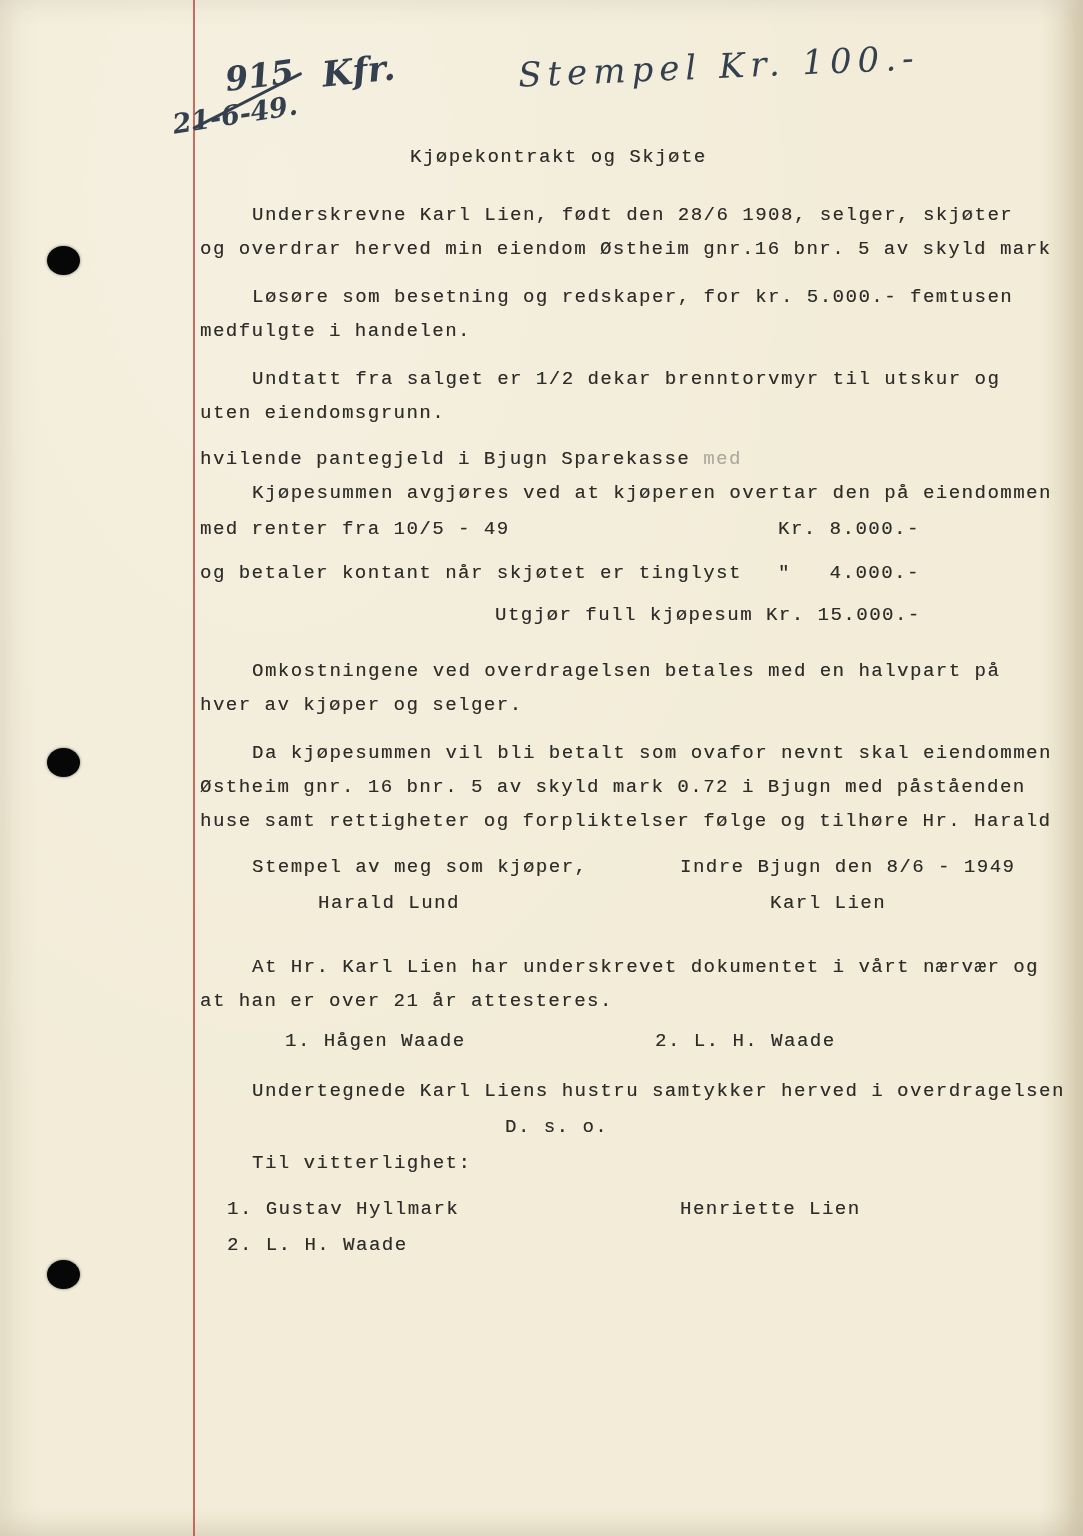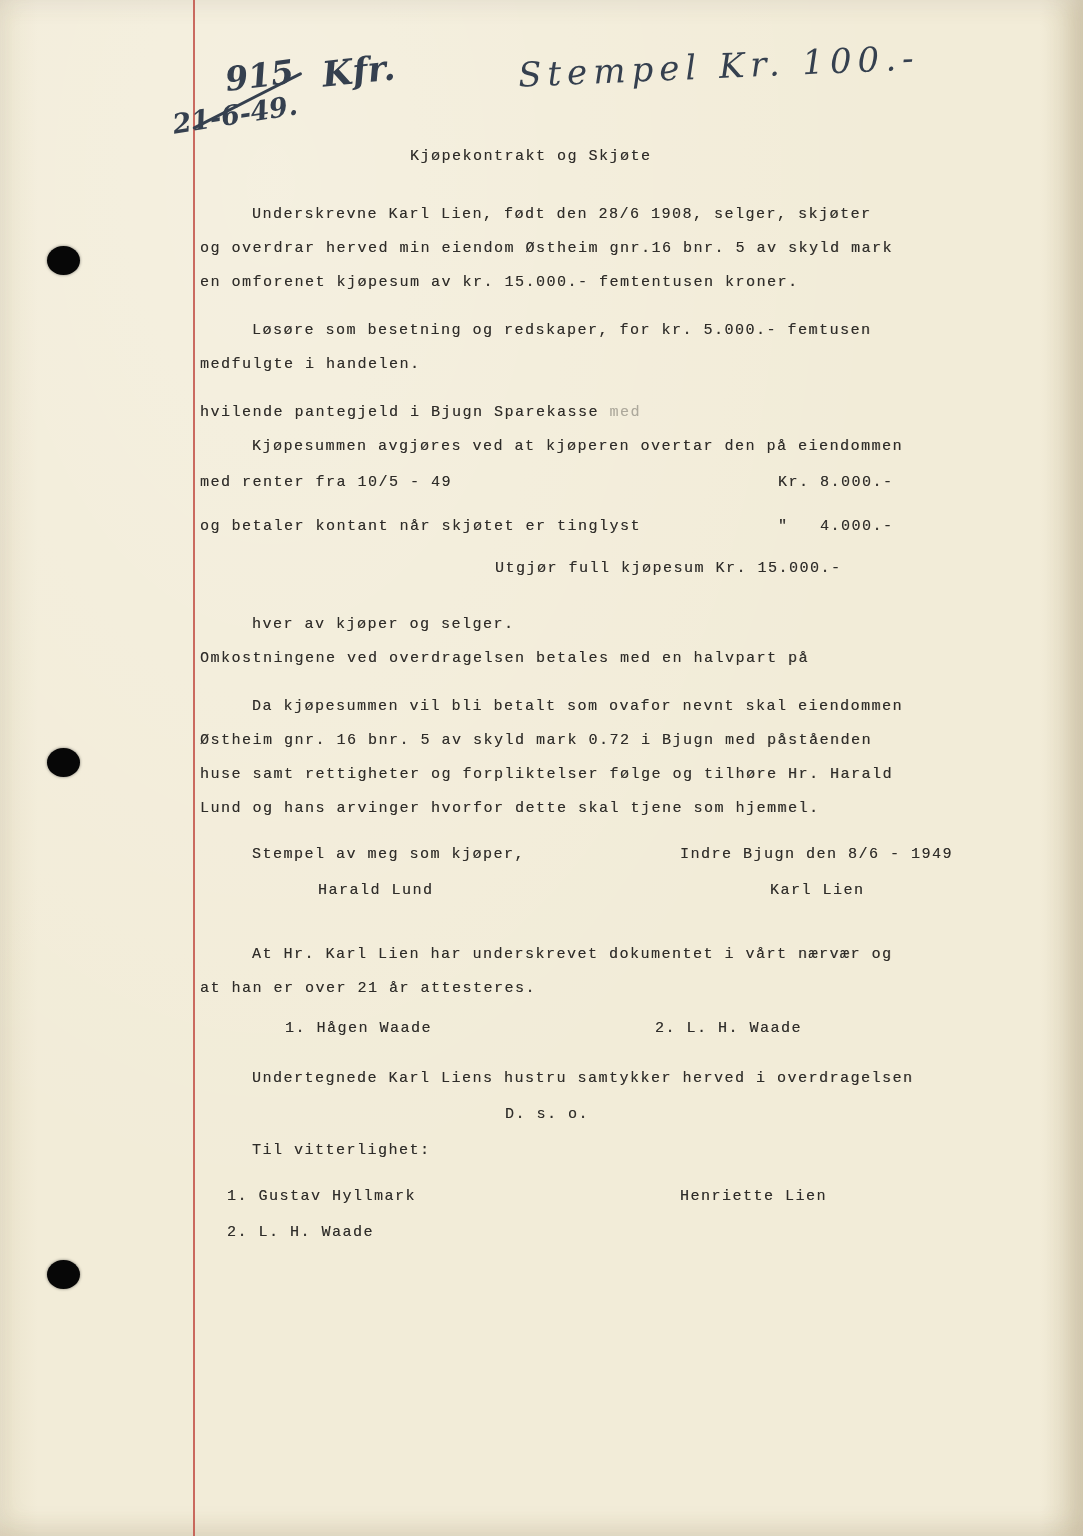--- a/index.html
+++ b/index.html
@@ -43,21 +43,21 @@
     position:absolute;left:193px;top:127px;width:122px;height:3px;border-radius:2px;
     background:var(--hw);transform:rotate(-27deg);transform-origin:left center;
   }
   .hw-initials{left:322px;top:50px;font-size:35px;font-weight:bold;transform:rotate(-6deg);}
   .hw-stamp{left:518px;top:46px;font-size:34px;letter-spacing:6px;transform:rotate(-2.5deg);}
 
   
   .content{
     position:absolute;left:200px;top:140px;width:866px;
     font-family:"Liberation Mono","DejaVu Sans Mono",monospace;
-    font-size:15px;letter-spacing:1.5px;color:var(--ink);
+    font-size:19px;letter-spacing:1.5px;color:var(--ink);
     text-shadow:0.3px 0.3px 0.4px rgba(46,44,41,.45);
   }
   .tline{white-space:pre;line-height:34px;min-height:34px;}
   .title{line-height:34px;margin-left:210px;}
   .indent-first > .tline:first-child{padding-left:52px;}
   .payrow{position:relative;}
   .payblock{position:relative;}
   .amount{position:absolute;left:578px;top:0;white-space:pre;line-height:34px;}
   .payblock .amount{top:auto;bottom:0;}
   .uline{text-decoration:underline;text-underline-offset:5px;}
@@ -87,57 +87,59 @@
   <div class="hw hw-initials">Kfr.</div>
   <div class="hw hw-stamp">Stempel Kr. 100.-</div>
 
   <div class="content">
 
     <div class="title mb24">Kjøpekontrakt og Skjøte</div>
 
     <div class="para indent-first mb14">
         <div class="tline">Underskrevne Karl Lien, født den 28/6 1908, selger, skjøter</div>
         <div class="tline">og overdrar herved min eiendom Østheim gnr.16 bnr. 5 av skyld mark</div>
-        <div class="tline">en omforenet kjøpesum av kr. 15.000.- femtentusen kroner.</div>
       </div>
 
     <div class="para indent-first mb14">
         <div class="tline">Løsøre som besetning og redskaper, for kr. 5.000.- femtusen</div>
         <div class="tline">medfulgte i handelen.</div>
       </div>
 
+    <div class="para indent-first mb12">
+        <div class="tline">Undtatt fra salget er 1/2 dekar brenntorvmyr til utskur og</div>
+        <div class="tline">uten eiendomsgrunn.</div>
+      </div>
 
     <div class="para mb2">
       <div class="tline"><span>hvilende pantegjeld i Bjugn Sparekasse </span><span class="faded">med</span></div>
       <div class="tline" style="padding-left:52px">Kjøpesummen avgjøres ved at kjøperen overtar den på eiendommen</div>
     </div>
 
     <div class="payrow mb10">
       <div class="tline">med renter fra 10/5 - 49</div>
       <span class="amount">Kr. 8.000.-</span>
     </div>
 
     <div class="payrow mb8">
       <div class="tline">og betaler kontant når skjøtet er tinglyst</div>
       <span class="amount">"   4.000.-</span>
     </div>
 
 
     <div class="tline ml295 mb22">Utgjør full kjøpesum Kr. 15.000.-</div>
 
     <div class="para indent-first mb14">
+        <div class="tline">Omkostningene ved overdragelsen betales med en halvpart på</div>
         <div class="tline">hver av kjøper og selger.</div>
-        <div class="tline">Omkostningene ved overdragelsen betales med en halvpart på</div>
       </div>
 
     <div class="para indent-first mb12">
         <div class="tline">Da kjøpesummen vil bli betalt som ovafor nevnt skal eiendommen</div>
         <div class="tline">Østheim gnr. 16 bnr. 5 av skyld mark 0.72 i Bjugn med påståenden</div>
         <div class="tline">huse samt rettigheter og forpliktelser følge og tilhøre Hr. Harald</div>
-        <div class="tline">Lund og hans arvinger hvorfor dette skal tjene som hjemmel.</div>
       </div>
 
     <div class="tworow mb2">
       <span class="tline ml52" style="display:inline-block">Stempel av meg som kjøper,</span>
       <span class="right tline r480">Indre Bjugn den 8/6 - 1949</span>
     </div>
 
     <div class="tworow mb30">
       <span class="tline ml118" style="display:inline-block">Harald Lund</span>
       <span class="right tline r570">Karl Lien</span>

